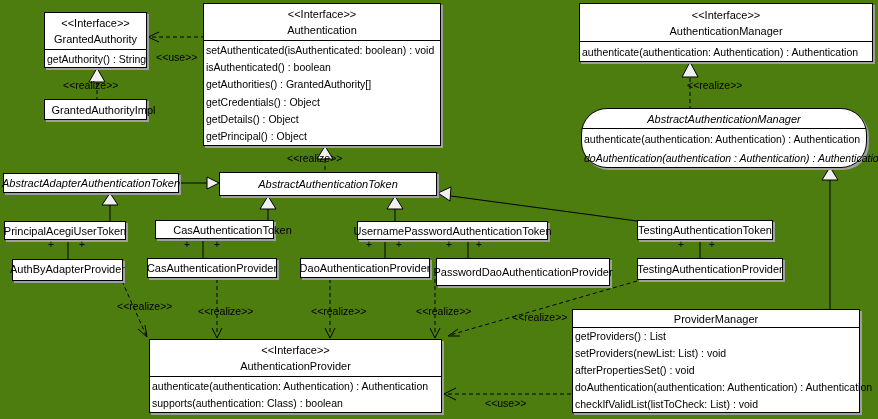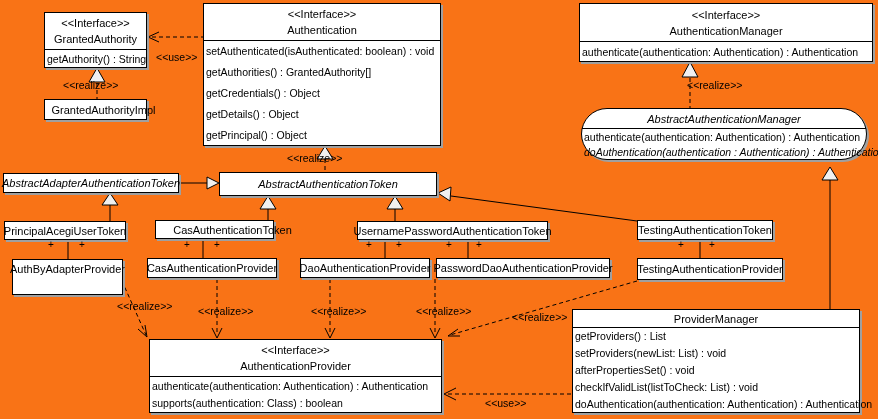--- a/index.html
+++ b/index.html
@@ -1,18 +1,18 @@
 <!DOCTYPE html>
 <html><head>
 <meta charset="utf-8">
 <style>
   html,body { margin:0; padding:0; background:#f0f0f0; }
   #canvas {
     position:relative; width:878px; height:419px;
-    background:#f97316; overflow:hidden;
+    background:#4d7c0f; overflow:hidden;
     font-family:"Liberation Sans", sans-serif;
     color:#000;
   }
   #edges { position:absolute; left:0; top:0; z-index:1; }
   .uml-class {
     position:absolute; box-sizing:border-box;
     background:#fff; border:1px solid #000;
     box-shadow:2px 2px 0 #a0a0a0;
     z-index:2; display:flex; flex-direction:column;
   }
@@ -149,36 +149,37 @@
           <div>GrantedAuthorityImpl</div>
         </div>
       </div>
       <div class="uml-class" style="left: 203px; top: 3px; width: 238px; height: 143px;">
         <div class="uml-title has-methods" style="height: 36px;">
           <div>&lt;&lt;Interface&gt;&gt;</div>
           <div>Authentication</div>
         </div>
         <div class="uml-methods">
           <div class="uml-method">setAuthenticated(isAuthenticated: boolean) : void</div>
+          <div class="uml-method">isAuthenticated() : boolean</div>
           <div class="uml-method">getAuthorities() : GrantedAuthority[]</div>
           <div class="uml-method">getCredentials() : Object</div>
           <div class="uml-method">getDetails() : Object</div>
           <div class="uml-method">getPrincipal() : Object</div>
         </div>
       </div>
       <div class="uml-class" style="left: 579px; top: 3px; width: 294px; height: 59px;">
         <div class="uml-title has-methods" style="height: 37px;">
           <div>&lt;&lt;Interface&gt;&gt;</div>
           <div>AuthenticationManager</div>
         </div>
         <div class="uml-methods">
           <div class="uml-method">authenticate(authentication: Authentication) : Authentication</div>
         </div>
       </div>
-      <div class="uml-class" style="left: 581px; top: 108px; width: 286px; height: 52px; border-radius: 26px;">
+      <div class="uml-class" style="left: 581px; top: 108px; width: 286px; height: 60px; border-radius: 26px;">
         <div class="uml-title has-methods" style="height: 19px;">
           <div class="it">AbstractAuthenticationManager</div>
         </div>
         <div class="uml-methods">
           <div class="uml-method">authenticate(authentication: Authentication) : Authentication</div>
           <div class="uml-method it">doAuthentication(authentication : Authentication) : Authentication</div>
         </div>
       </div>
       <div class="uml-class" style="left: 3px; top: 173px; width: 176px; height: 20px;">
         <div class="uml-title" style="height: 18px;">
@@ -203,36 +204,36 @@
       <div class="uml-class" style="left: 357px; top: 221px; width: 191px; height: 19px;">
         <div class="uml-title" style="height: 17px;">
           <div>UsernamePasswordAuthenticationToken</div>
         </div>
       </div>
       <div class="uml-class" style="left: 637px; top: 220px; width: 136px; height: 20px;">
         <div class="uml-title" style="height: 18px;">
           <div>TestingAuthenticationToken</div>
         </div>
       </div>
-      <div class="uml-class" style="left: 12px; top: 259px; width: 111px; height: 36px;">
+      <div class="uml-class" style="left: 12px; top: 259px; width: 111px; height: 22px;">
         <div class="uml-title" style="height: 18px;">
           <div>AuthByAdapterProvider</div>
         </div>
       </div>
       <div class="uml-class" style="left: 147px; top: 258px; width: 130px; height: 20px;">
         <div class="uml-title" style="height: 18px;">
           <div>CasAuthenticationProvider</div>
         </div>
       </div>
       <div class="uml-class" style="left: 300px; top: 258px; width: 130px; height: 20px;">
         <div class="uml-title" style="height: 18px;">
           <div>DaoAuthenticationProvider</div>
         </div>
       </div>
-      <div class="uml-class" style="left: 436px; top: 258px; width: 174px; height: 20px; justify-content: center;">
+      <div class="uml-class" style="left: 436px; top: 258px; width: 174px; height: 28px; justify-content: center;">
         <div class="uml-title" style="height: 18px;">
           <div>PasswordDaoAuthenticationProvider</div>
         </div>
       </div>
       <div class="uml-class" style="left: 637px; top: 258px; width: 146px; height: 22px;">
         <div class="uml-title" style="height: 20px;">
           <div>TestingAuthenticationProvider</div>
         </div>
       </div>
       <div class="uml-class" style="left: 149px; top: 339px; width: 293px; height: 74px;">
@@ -246,22 +247,22 @@
         </div>
       </div>
       <div class="uml-class" style="left: 572px; top: 309px; width: 288px; height: 104px;">
         <div class="uml-title has-methods" style="height: 17px;">
           <div>ProviderManager</div>
         </div>
         <div class="uml-methods">
           <div class="uml-method">getProviders() : List</div>
           <div class="uml-method">setProviders(newList: List) : void</div>
           <div class="uml-method">afterPropertiesSet() : void</div>
+          <div class="uml-method">doAuthentication(authentication: Authentication) : Authentication</div>
           <div class="uml-method">checkIfValidList(listToCheck: List) : void</div>
-          <div class="uml-method">doAuthentication(authentication: Authentication) : Authentication</div>
         </div>
       </div>
     </div>
   <div id="labels">
       <div class="uml-label" style="left: 156px; top: 52px;">&lt;&lt;use&gt;&gt;</div>
       <div class="uml-label" style="left: 63px; top: 80px;">&lt;&lt;realize&gt;&gt;</div>
       <div class="uml-label" style="left: 287px; top: 153px;">&lt;&lt;realize&gt;&gt;</div>
       <div class="uml-label" style="left: 687px; top: 80px;">&lt;&lt;realize&gt;&gt;</div>
       <div class="uml-label" style="left: 117px; top: 301px;">&lt;&lt;realize&gt;&gt;</div>
       <div class="uml-label" style="left: 198px; top: 306px;">&lt;&lt;realize&gt;&gt;</div>

